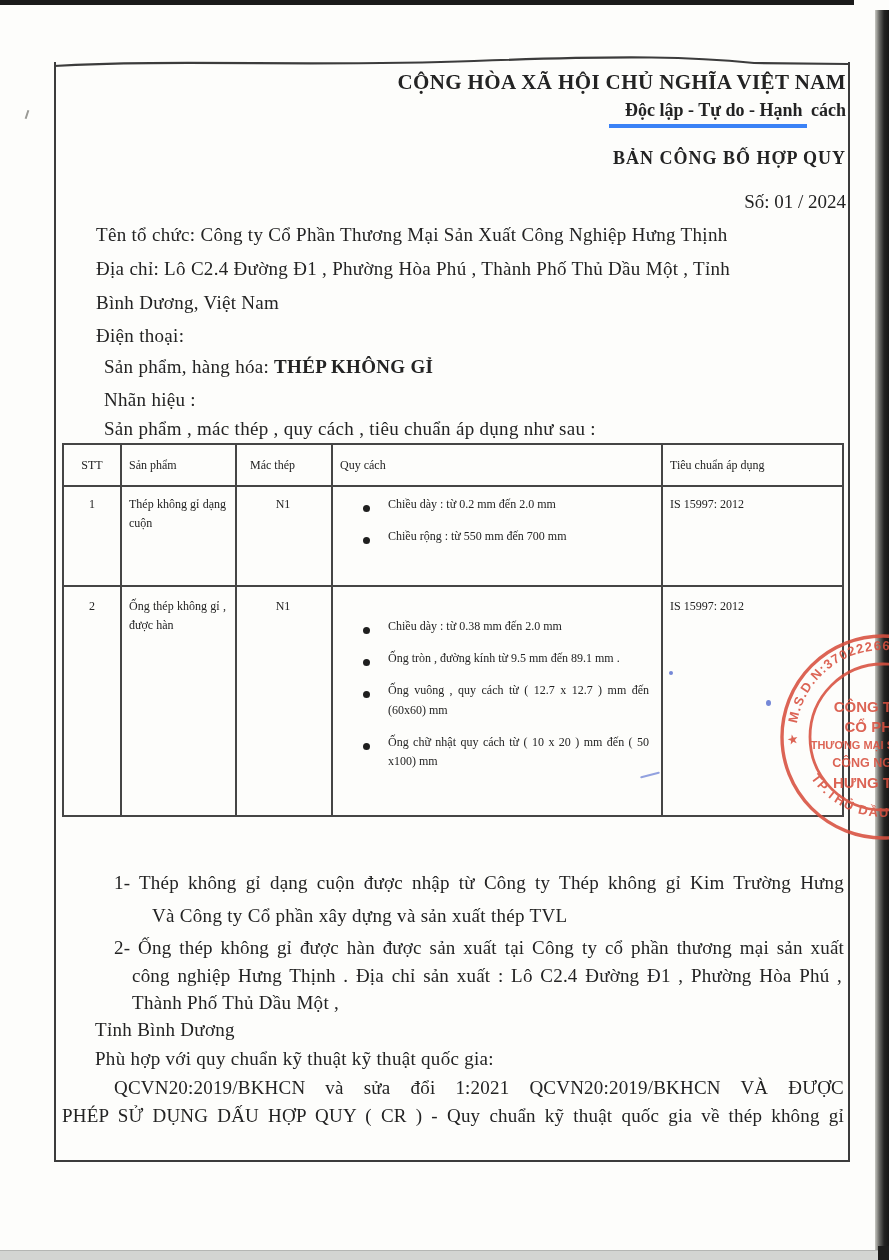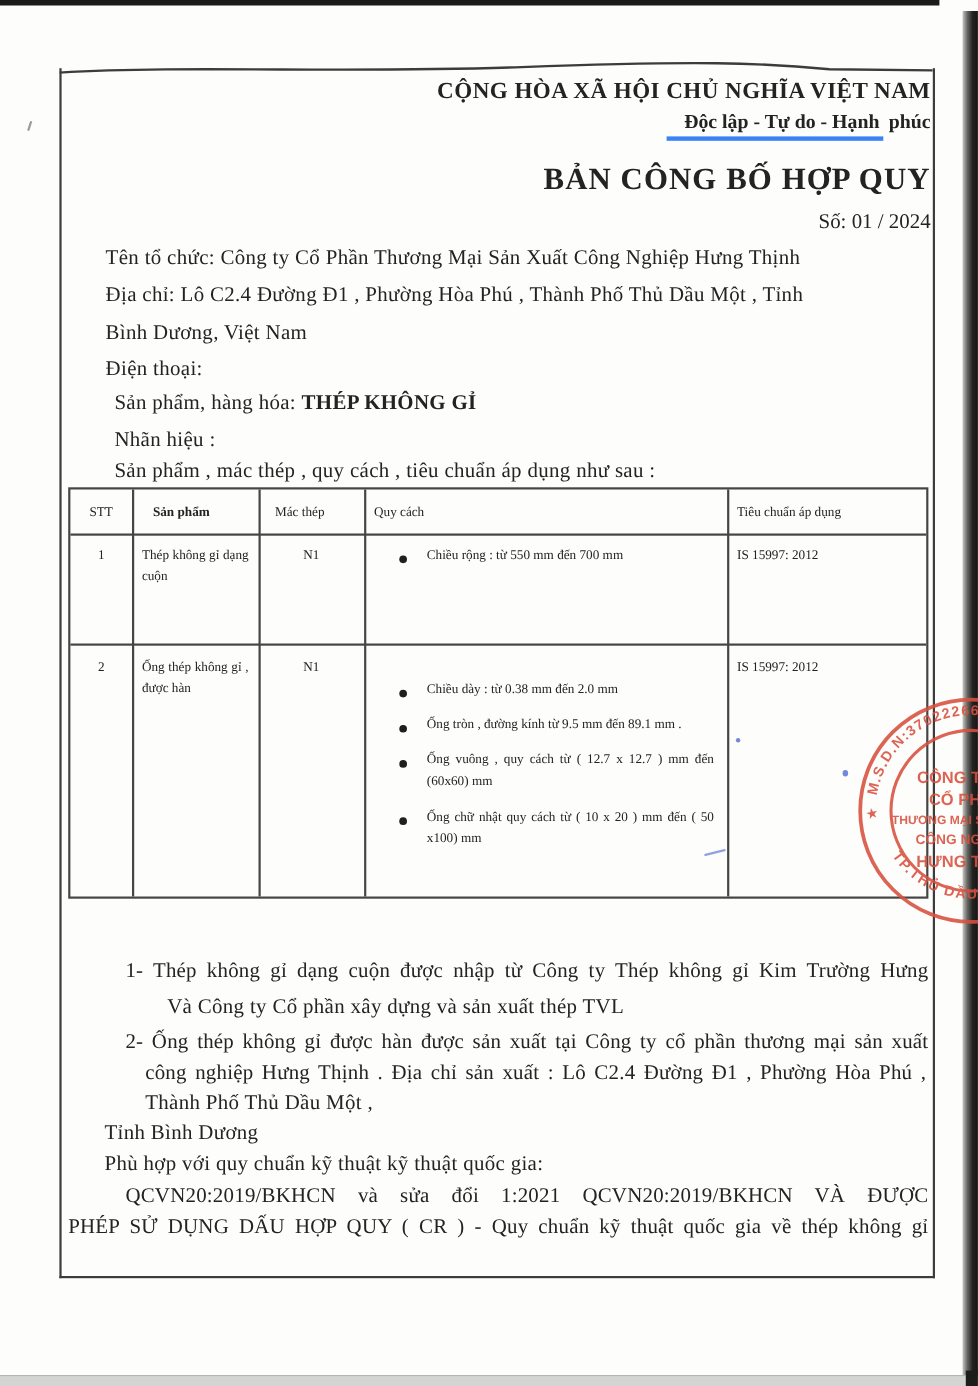--- a/index.html
+++ b/index.html
@@ -18,21 +18,21 @@
   .speck{position:absolute;left:26px;top:110px;width:2px;height:9px;background:#9a9a96;transform:rotate(18deg);}
   
   .frame{position:absolute;left:54px;top:62px;width:792px;height:1098px;
     border-left:2px solid #3c3c3c;border-right:2px solid #3c3c3c;border-bottom:2px solid #3c3c3c;}
   .frame-top{position:absolute;left:54px;top:54px;width:794px;height:18px;}
   
   .cline{position:absolute;left:56px;width:790px;text-align:right;}
   .nat{top:70px;font-weight:bold;font-size:21px;letter-spacing:.4px;}
   .motto{top:100px;font-weight:bold;font-size:18px;}
   .motto .ul{display:inline-block;border-bottom:4px solid #3b82f6;padding:0 4px 3px 16px;}
-  .title{top:148px;font-weight:bold;font-size:28px;letter-spacing:1px;}
+  .title{top:148px;font-weight:bold;font-size:18px;letter-spacing:1px;}
   .docno{top:191px;font-size:19px;}
   
   .bline{position:absolute;font-size:19px;letter-spacing:.3px;white-space:nowrap;}
   .jline{position:absolute;font-size:19px;letter-spacing:.2px;text-align:justify;text-align-last:justify;}
   .bold{font-weight:bold;}
   
   .tbl{position:absolute;left:62px;top:443px;width:782px;height:374px;border:2px solid #454545;box-sizing:border-box;font-size:12px;}
   .vline{position:absolute;top:0;bottom:0;width:0;border-left:2px solid #454545;}
   .hline{position:absolute;left:0;right:0;height:0;border-top:2px solid #454545;}
   .cell{position:absolute;box-sizing:border-box;line-height:1.55;}
@@ -58,51 +58,52 @@
   <div class="strip-bottom"></div>
   <div class="corner-bottom-right"></div>
   <div class="speck"></div>
 
   <div class="frame"></div>
   <svg class="frame-top" width="794" height="18" viewBox="0 0 794 18">
     <path d="M0,12 C120,5 260,13 420,7 S 640,3 700,9 L794,10" fill="none" stroke="#3c3c3c" stroke-width="2.2"></path>
   </svg>
 
   <div class="cline nat">CỘNG HÒA XÃ HỘI CHỦ NGHĨA VIỆT NAM</div>
-  <div class="cline motto"><span class="ul">Độc lập - Tự do - Hạnh</span> <span>phúc</span></div>
+  <div class="cline motto"><span class="ul">Độc lập - Tự do - Hạnh</span> <span>cách</span></div>
   <div class="cline title">BẢN CÔNG BỐ HỢP QUY</div>
   <div class="cline docno">Số: 01 / 2024</div>
 
   <div class="bline" style="left:96px;top:224px;">Tên tổ chức: Công ty Cổ Phần Thương Mại Sản Xuất Công Nghiệp Hưng Thịnh</div>
   <div class="bline" style="left:96px;top:258px;">Địa chỉ: Lô C2.4 Đường Đ1 , Phường Hòa Phú , Thành Phố Thủ Dầu Một , Tỉnh</div>
   <div class="bline" style="left:96px;top:292px;">Bình Dương, Việt Nam</div>
   <div class="bline" style="left:96px;top:325px;">Điện thoại:</div>
   <div class="bline" style="left:104px;top:356px;"><span>Sản phẩm, hàng hóa: </span><span class="bold">THÉP KHÔNG GỈ</span></div>
   <div class="bline" style="left:104px;top:389px;">Nhãn hiệu :</div>
   <div class="bline" style="left:104px;top:418px;">Sản phẩm , mác thép , quy cách , tiêu chuẩn áp dụng như sau :</div>
 
   <div class="tbl">
     <div class="vline" style="left:56px;"></div>
     <div class="vline" style="left:171px;"></div>
     <div class="vline" style="left:267px;"></div>
     <div class="vline" style="left:597px;"></div>
     <div class="hline" style="top:40px;"></div>
     <div class="hline" style="top:140px;"></div>
 
     <div class="cell center" style="left:0;top:0;width:56px;height:40px;line-height:40px;">STT</div>
-    <div class="cell" style="left:56px;top:0;width:115px;height:40px;line-height:40px;padding-left:19px;font-weight:bold;">Sản phẩm</div>
+    <div class="cell" style="left:56px;top:0;width:115px;height:40px;line-height:40px;padding-left:9px;">Sản phẩm</div>
     <div class="cell" style="left:171px;top:0;width:96px;height:40px;line-height:40px;padding-left:15px;">Mác thép</div>
     <div class="cell" style="left:267px;top:0;width:330px;height:40px;line-height:40px;padding-left:9px;">Quy cách</div>
     <div class="cell" style="left:597px;top:0;width:185px;height:40px;line-height:40px;padding-left:9px;">Tiêu chuẩn áp dụng</div>
 
     <div class="cell center" style="left:0;top:40px;width:56px;padding-top:10px;">1</div>
     <div class="cell just" style="left:56px;top:40px;width:115px;padding:10px 9px 0 9px;">Thép không gỉ dạng cuộn</div>
     <div class="cell center" style="left:171px;top:40px;width:96px;padding-top:10px;">N1</div>
     <div class="cell" style="left:267px;top:40px;width:330px;padding-top:10px;">
       <ul class="specs">
+        <li>Chiều dày : từ 0.2 mm đến 2.0 mm</li>
         <li>Chiều rộng : từ 550 mm đến 700 mm</li>
       </ul>
     </div>
     <div class="cell" style="left:597px;top:40px;width:185px;padding:10px 6px 0 9px;">IS 15997: 2012</div>
 
     <div class="cell center" style="left:0;top:140px;width:56px;padding-top:12px;">2</div>
     <div class="cell just" style="left:56px;top:140px;width:115px;padding:12px 9px 0 9px;">Ống thép không gỉ , được hàn</div>
     <div class="cell center" style="left:171px;top:140px;width:96px;padding-top:12px;">N1</div>
     <div class="cell" style="left:267px;top:140px;width:330px;padding-top:12px;margin-top:20px;">
       <ul class="specs">

